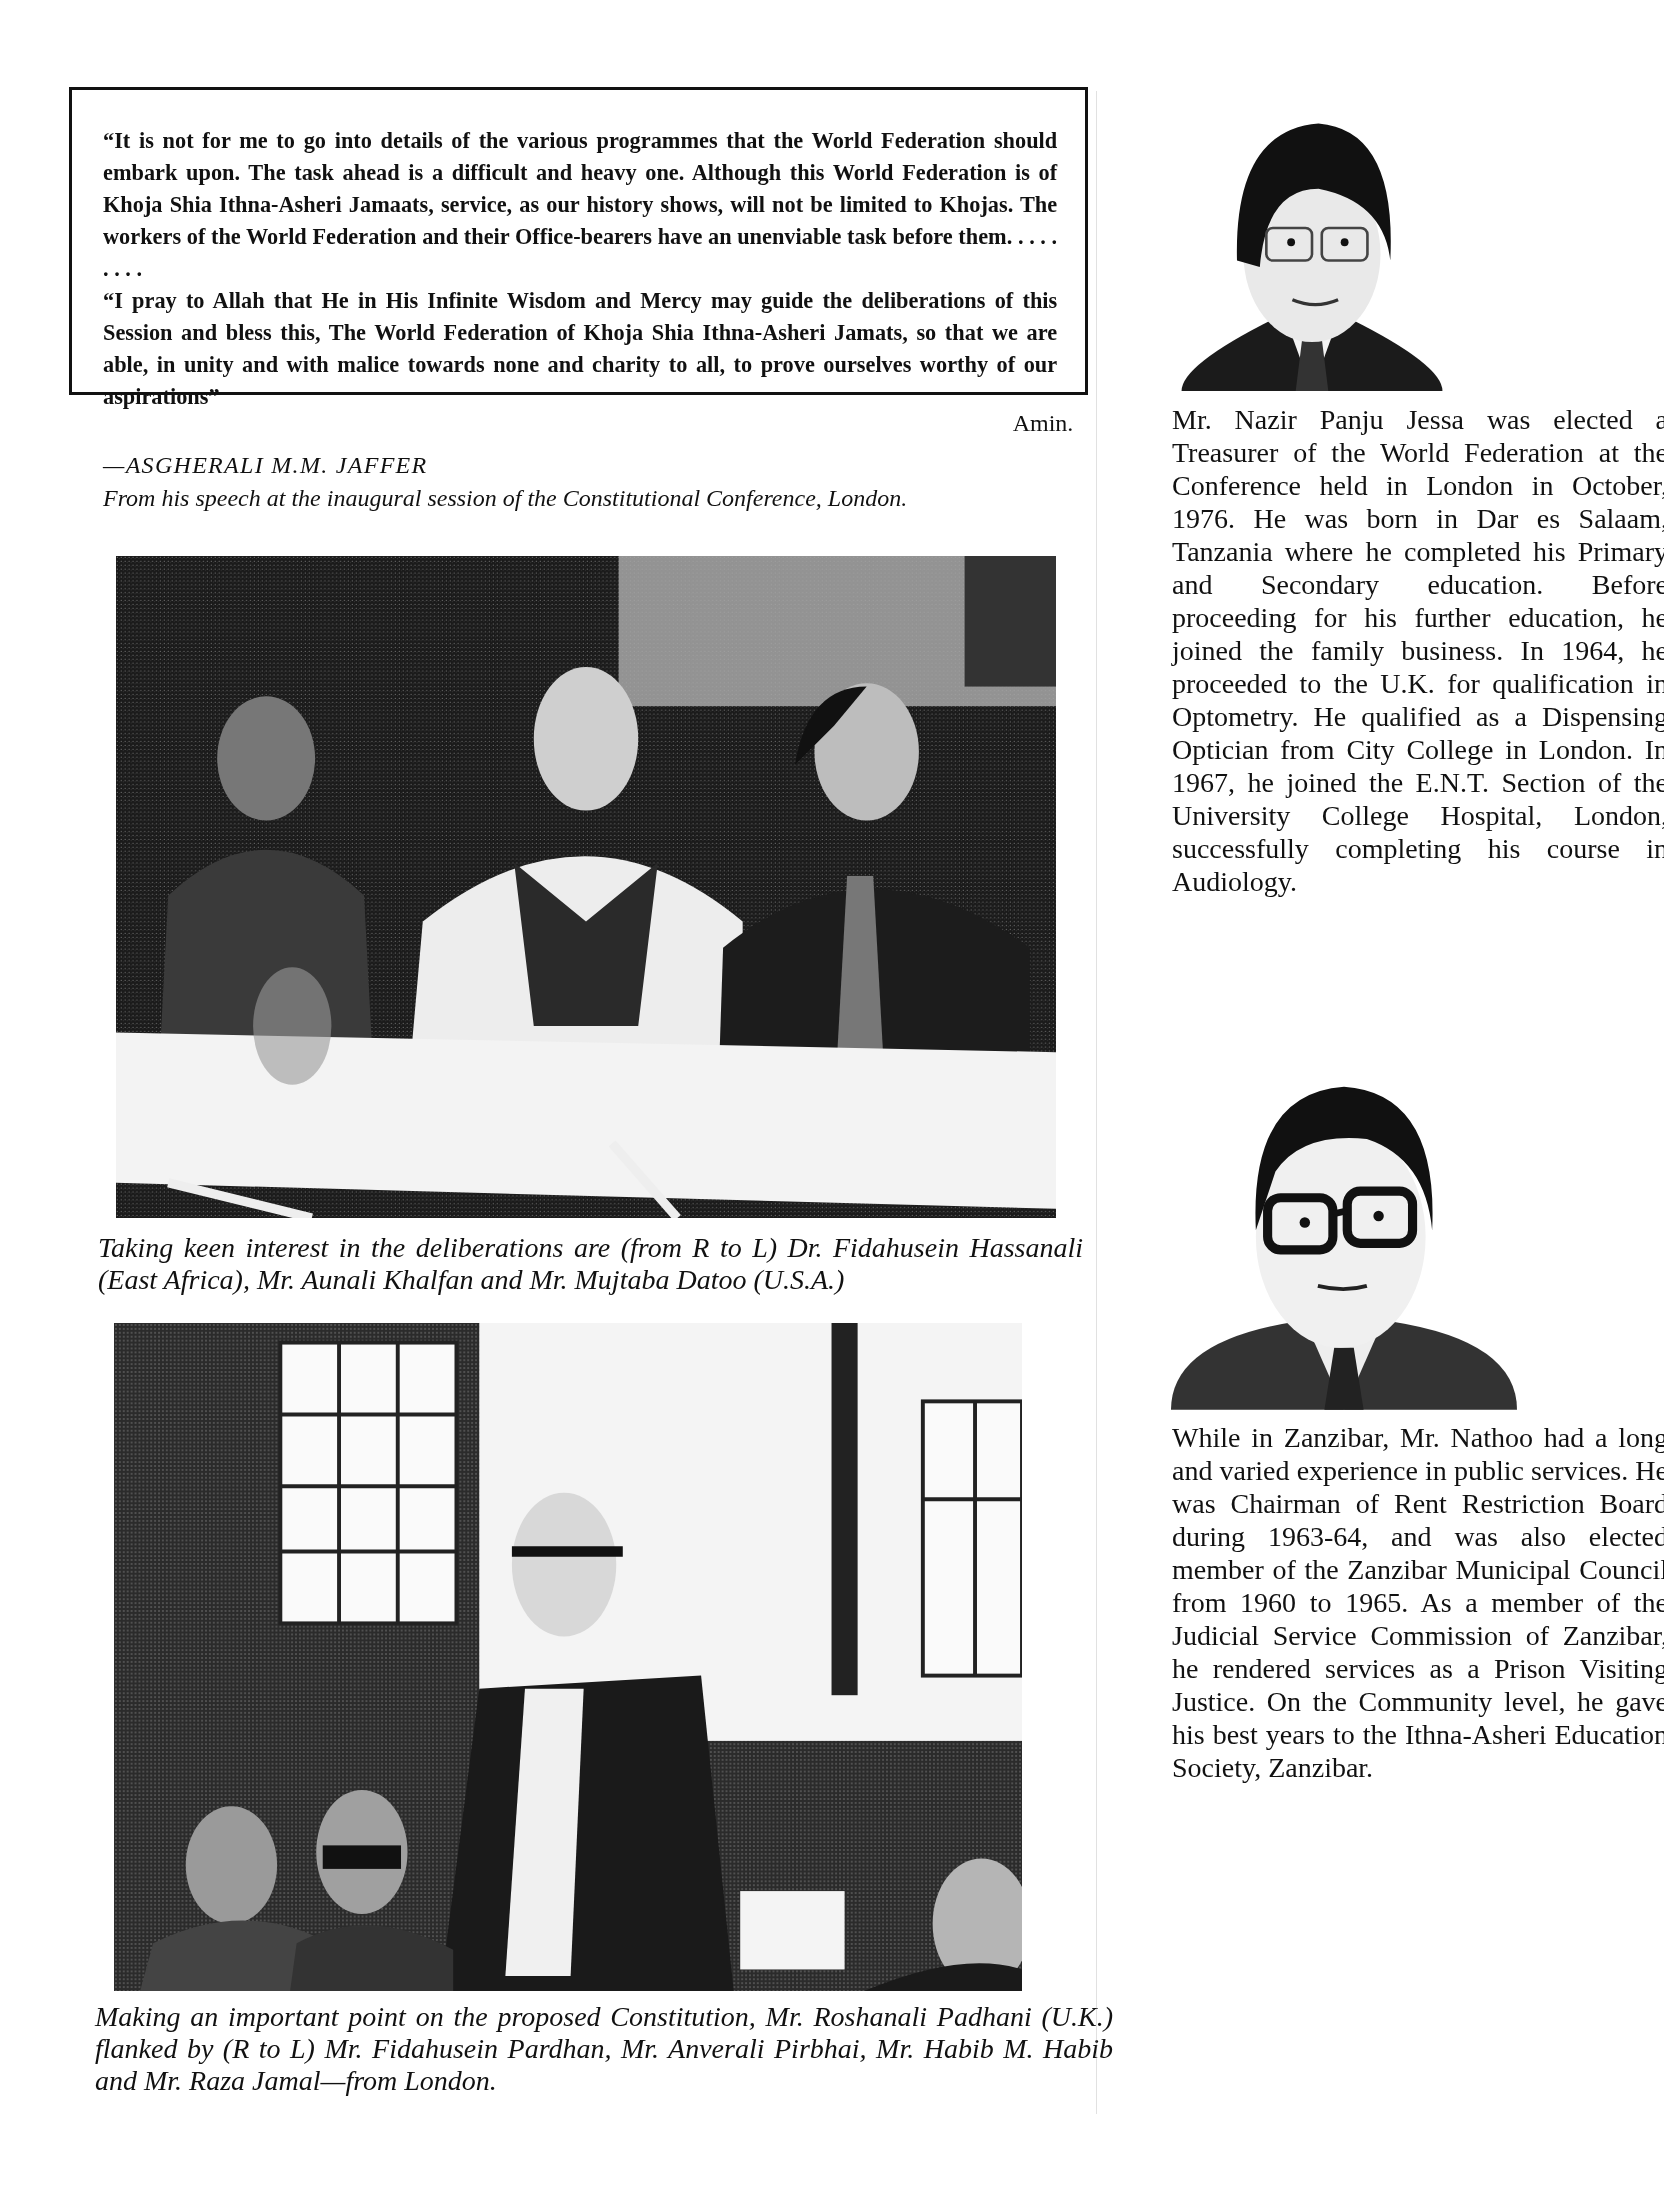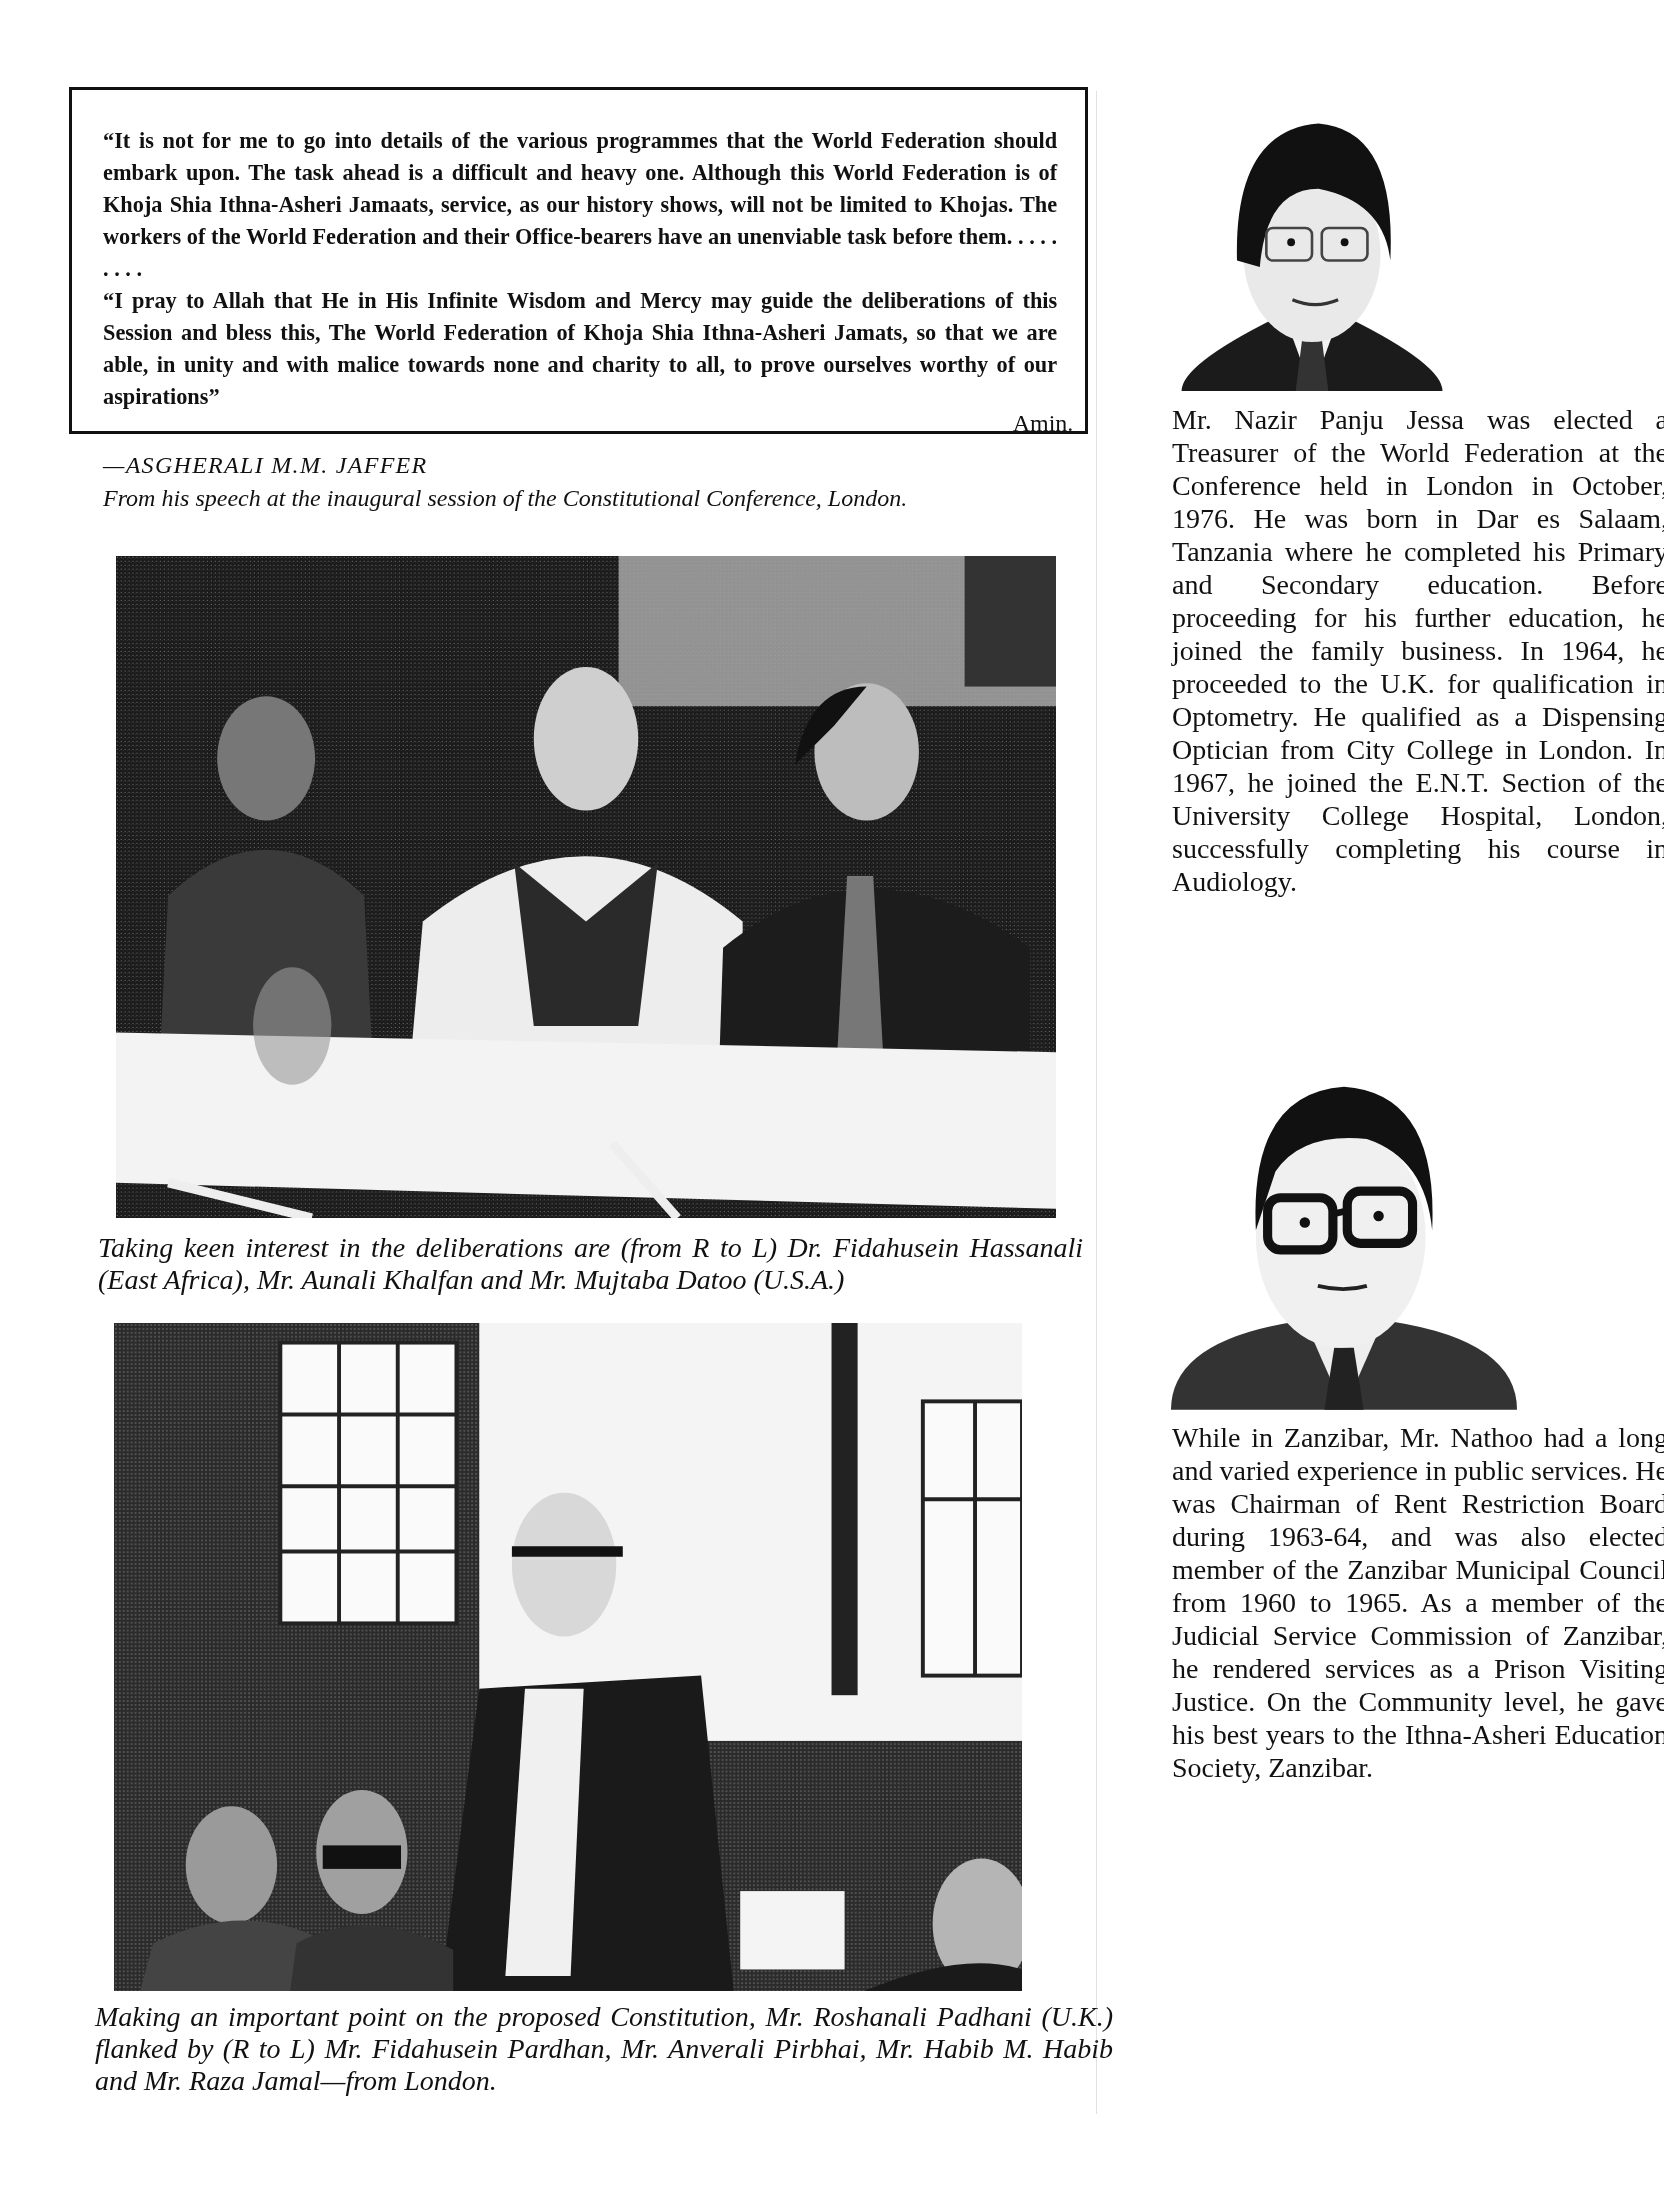--- a/index.html
+++ b/index.html
@@ -1,19 +1,19 @@
 <!DOCTYPE html>
 <html style="font-size:10.4px"><head>
 <meta charset="utf-8">
 <style>
   html, body { margin: 0; padding: 0; background: #ffffff; }
   body { width: 1664px; height: 2205px; position: relative; overflow: hidden; font-family: "Liberation Serif", serif; color: #111; }
 
   .quote-box {
-    position: absolute; left: 69px; top: 87px; width: 1019px; height: 347px;
+    position: absolute; left: 69px; top: 87px; width: 1019px; height: 308px;
     border: 3.3px solid #111; box-sizing: border-box;
   }
   .quote-text {
     position: absolute; left: 31px; top: 34px; width: 954px;
     font-family: "Liberation Serif", serif; font-weight: bold; font-size: 24px; line-height: 32px;
     text-align: justify; text-align-last: left; transform: scaleX(0.93); transform-origin: left top;
     width: 1026px;
   }
   .quote-text p { margin: 0; }
   .amin {

